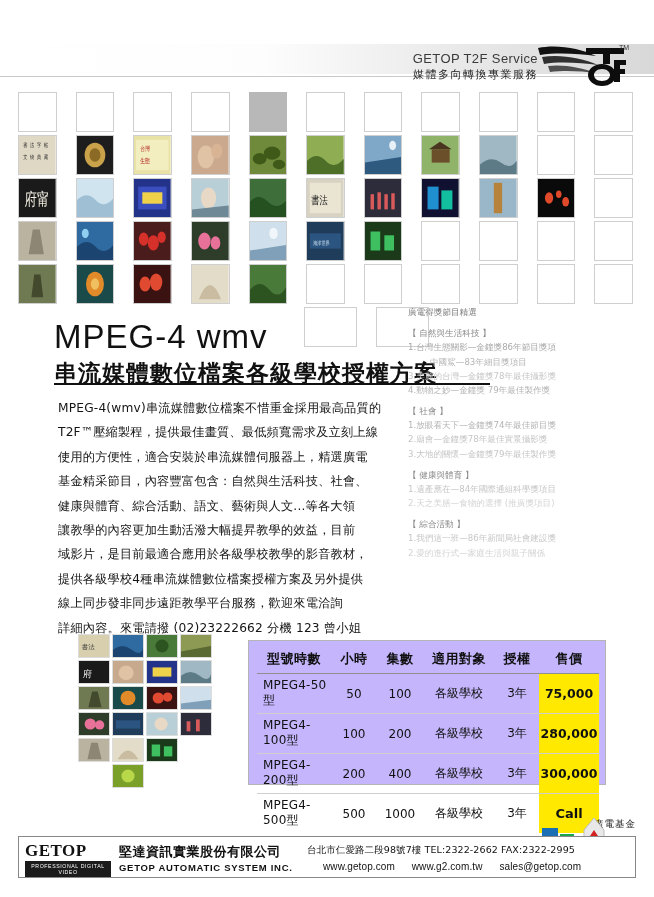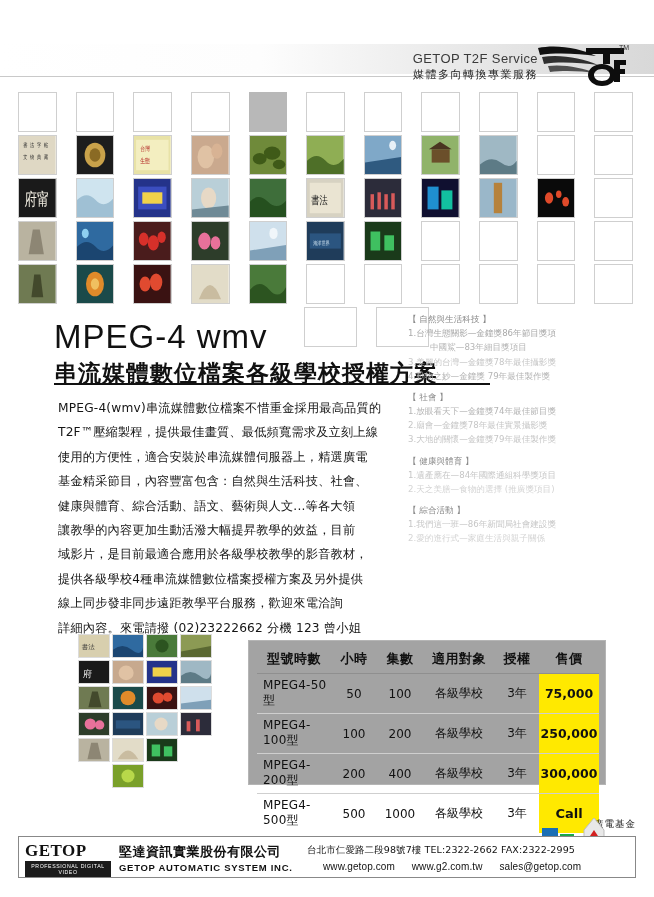--- a/index.html
+++ b/index.html
@@ -156,21 +156,21 @@
     overflow: hidden;
   }
   .mcell .ph { width: 100%; height: 100%; display: block; }
 
   
   .pricebox {
     position: absolute;
     left: 248px; top: 640px;
     width: 358px; height: 145px;
     border: 1px solid #b5b5b5;
-    background: #a3a3a3;
+    background: #c4b5fd;
   }
   .pricetable {
     position: absolute;
     left: 8px; top: 7px;
     width: 342px;
     border-collapse: collapse;
     font-size: 12.5px;
     color: #111;
   }
   .pricetable th {
@@ -619,20 +619,21 @@
     <p>基金精采節目，內容豐富包含：自然與生活科技、社會、</p>
     <p>健康與體育、綜合活動、語文、藝術與人文...等各大領</p>
     <p>讓教學的內容更加生動活潑大幅提昇教學的效益，目前</p>
     <p>域影片，是目前最適合應用於各級學校教學的影音教材，</p>
     <p>提供各級學校4種串流媒體數位檔案授權方案及另外提供</p>
     <p>線上同步發非同步遠距教學平台服務，歡迎來電洽詢</p>
     <p>詳細內容。來電請撥  (02)23222662  分機  123  曾小姐</p>
   </div>
 
   <div class="awards">
+    <div class="aw-title">廣電得獎節目精選</div>
 
     <div class="aw-head">【 自然與生活科技 】</div>
     <div class="aw-item">1.台灣生態關影—金鐘獎86年節目獎項</div>
     <div class="aw-item fade1" style="padding-left:22px;">中國鯊—83年細目獎項目</div>
     <div class="aw-item fade2">3.美麗的台灣—金鐘獎78年最佳攝影獎</div>
     <div class="aw-item fade1">4.動物之妙—金鐘獎 79年最佳製作獎</div>
 
     <div class="aw-head">【 社會 】</div>
     <div class="aw-item fade1">1.放眼看天下—金鐘獎74年最佳節目獎</div>
     <div class="aw-item fade2">2.廟會—金鐘獎78年最佳實景攝影獎</div>
@@ -810,21 +811,21 @@
           <td>各級學校</td>
           <td>3年</td>
           <td class="price">75,000</td>
         </tr>
         <tr>
           <td class="model">MPEG4-100型</td>
           <td>100</td>
           <td>200</td>
           <td>各級學校</td>
           <td>3年</td>
-          <td class="price">250,000</td>
+          <td class="price">280,000</td>
         </tr>
         <tr>
           <td class="model">MPEG4-200型</td>
           <td>200</td>
           <td>400</td>
           <td>各級學校</td>
           <td>3年</td>
           <td class="price">300,000</td>
         </tr>
         <tr>

